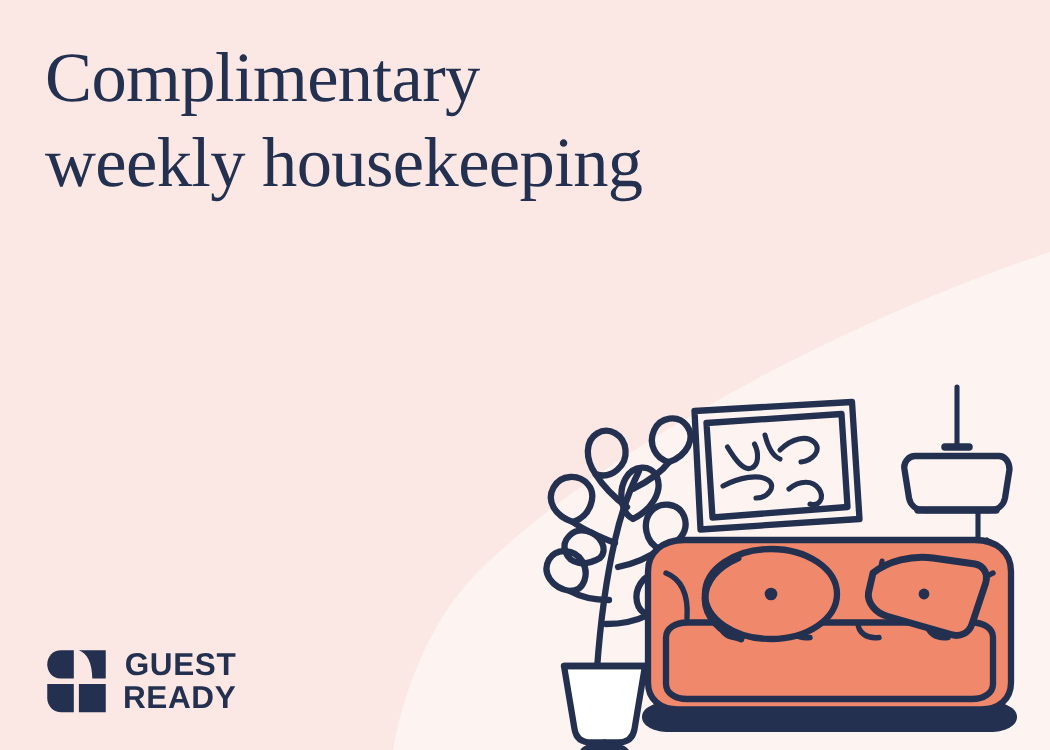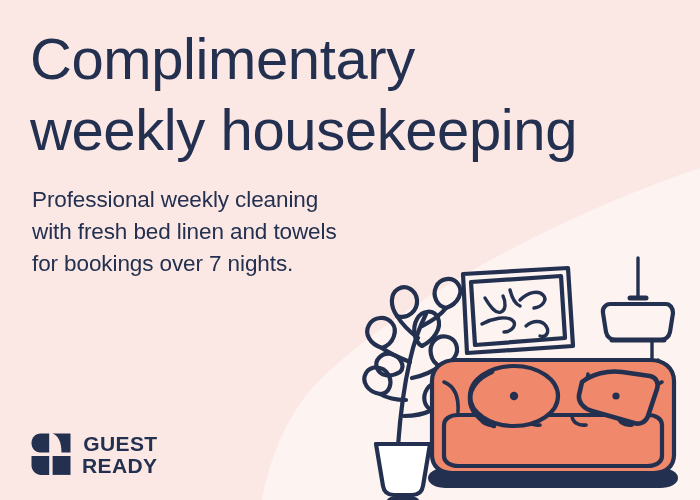--- a/index.html
+++ b/index.html
@@ -32,26 +32,27 @@
   
   #text-block {
     position: absolute;
     left: 30px;
     top: 24px;
     width: 560px;
     z-index: 5;
   }
   #headline {
     color: #23304F;
-    font-size: 58px;
+    font-size: 47px;
     line-height: 1.22;
     font-weight: 300;
     letter-spacing: -0.4px;
     margin: 0;
     white-space: pre-line;
+    font-family: Liberation Serif, serif;
   }
   #subcopy {
     color: #23304F;
     font-size: 22.5px;
     line-height: 1.44;
     font-weight: 400;
     letter-spacing: -0.1px;
     margin: 18px 0 0 2px;
     white-space: pre-line;
   }
@@ -92,23 +93,20 @@
 
 <div id="poster">
 
   <svg id="bg-sweep" viewBox="0 0 700 500" aria-hidden="true">
     <path d="M700,168 C560,215 400,300 318,382 C285,415 268,465 262,500 L700,500 Z" fill="#FDF3F1"></path>
   </svg>
 
   <div id="text-block">
     <h1 id="headline">Complimentary
 weekly housekeeping</h1>
-    <p id="subcopy">Professional weekly cleaning
-with fresh bed linen and towels
-for bookings over 7 nights.</p>
   </div>
 
   <svg id="illustration" viewBox="0 0 340 250" aria-hidden="true">
     <g fill="none" stroke="#23304F" stroke-width="4.2" stroke-linecap="round" stroke-linejoin="round">
 
       <g>
 
         <path d="M38,196 C40,168 44,136 50,110 C54,92 60,76 66,64"></path>
 
         <path d="M50,112 C40,108 30,104 22,98"></path>

